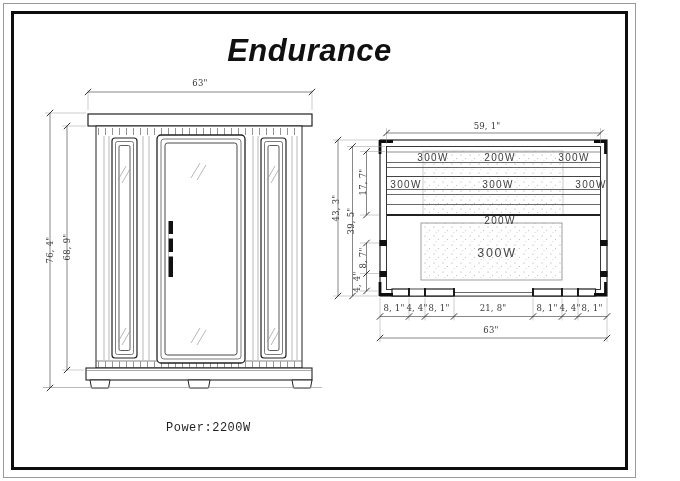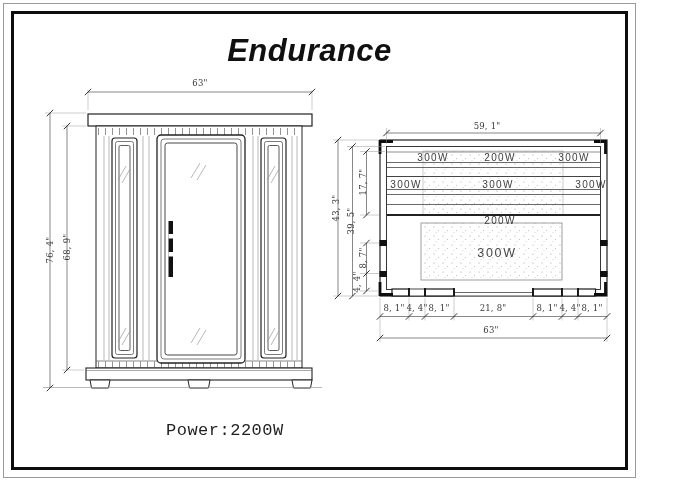--- a/index.html
+++ b/index.html
@@ -10,21 +10,21 @@
   .title{position:absolute;top:33px;left:0;right:20px;text-align:center;
     font-family:"Liberation Sans",sans-serif;font-style:italic;font-weight:bold;
     font-size:31px;color:#101010;letter-spacing:0.5px;}
   .dim{position:absolute;font-family:"DejaVu Serif",serif;font-size:8.5px;color:#3a3a3a;
     white-space:nowrap;transform:translate(-50%,-50%);letter-spacing:0.2px;}
   .dim.rot{transform:translate(-50%,-50%) rotate(-90deg);}
   .watt{position:absolute;font-family:Liberation Sans, sans-serif;font-size:10px;
     letter-spacing:1.3px;color:#3d3d3d;white-space:nowrap;transform:translate(-50%,-50%);}
   .watt.lg{font-size:12.5px;letter-spacing:1.7px;color:#474747;}
   .power{position:absolute;left:166px;top:421px;font-family:"Liberation Mono",monospace;
-    font-size:17px;color:#1f1f1f;letter-spacing:0.5px;}
+    font-size:12px;color:#1f1f1f;letter-spacing:0.5px;}
 </style>
 </head>
 <body>
 
 <div class="page">
   <div class="border-outer"></div>
   <div class="border-inner"></div>
 
   <svg class="art" width="680" height="481" viewBox="0 0 680 481">
     <defs>

